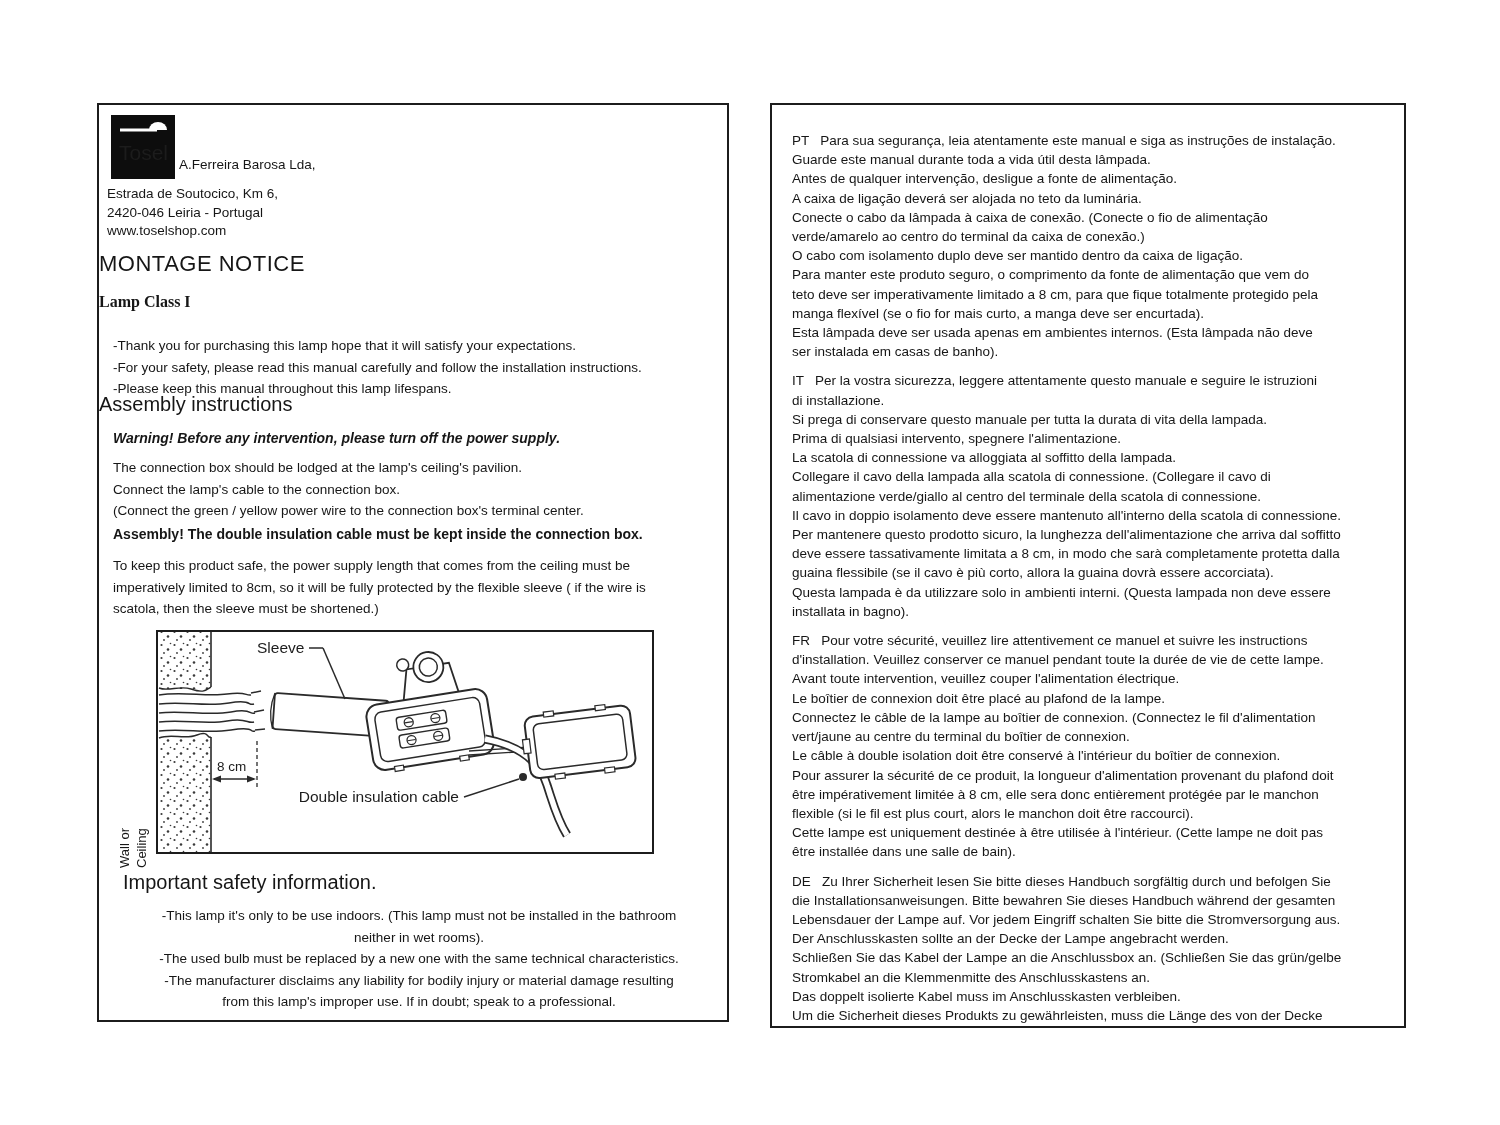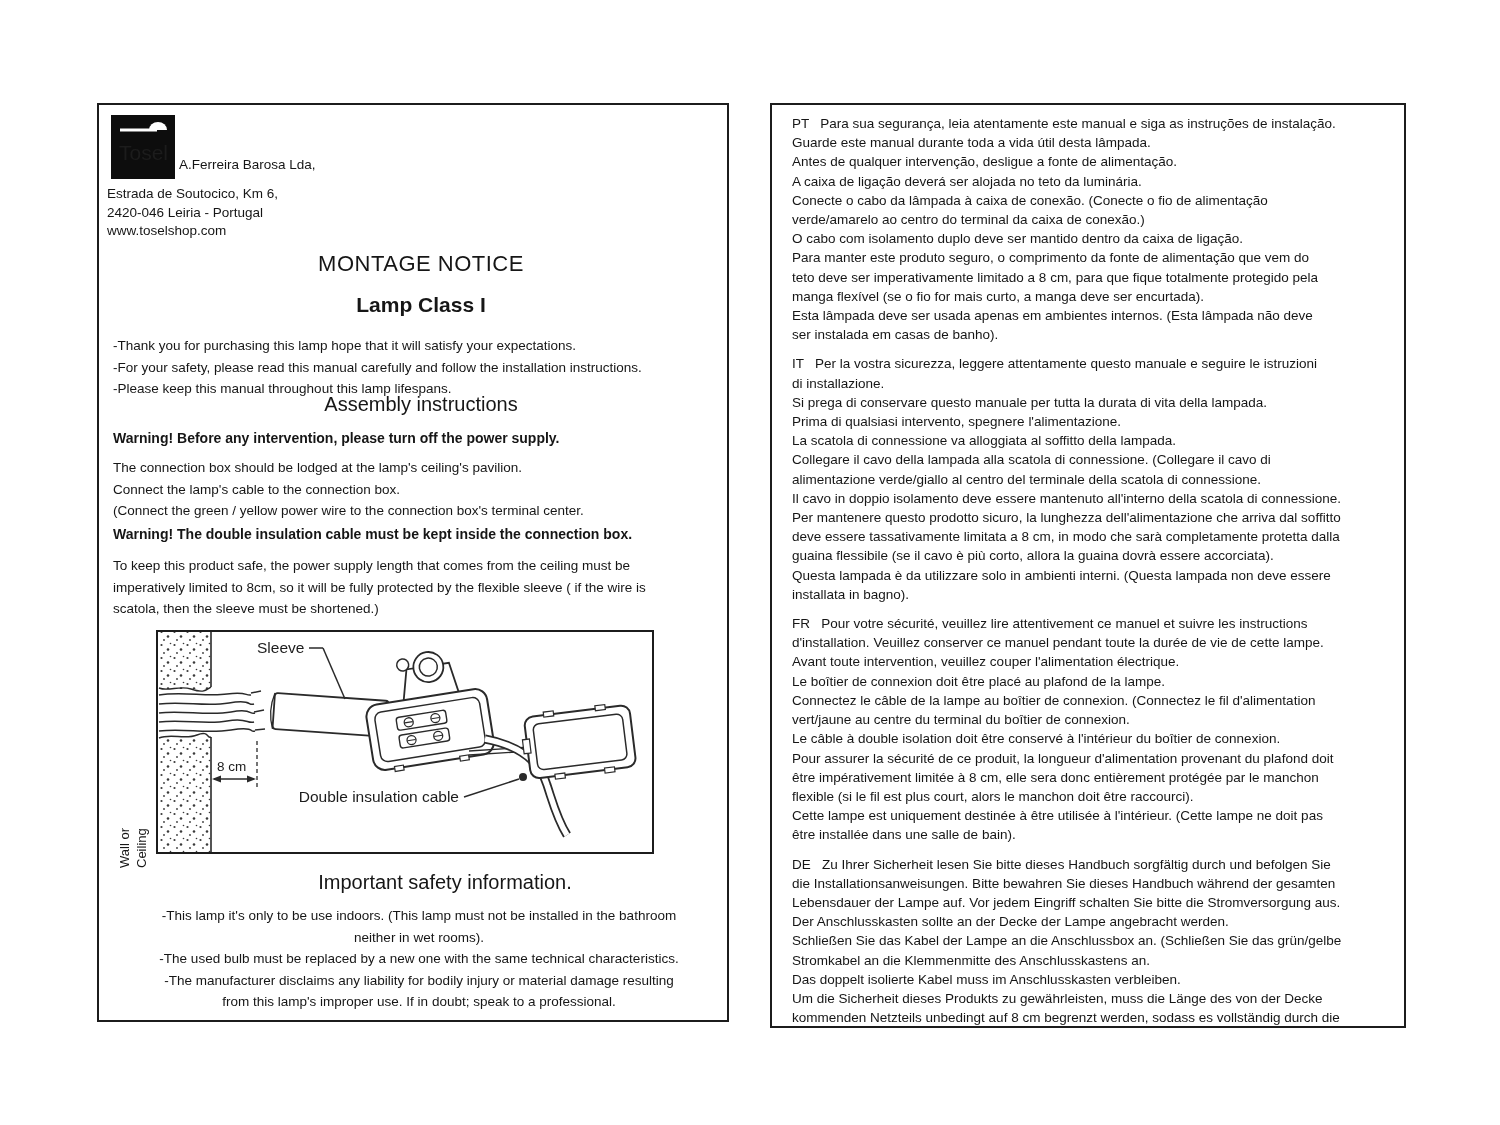--- a/index.html
+++ b/index.html
@@ -12,46 +12,46 @@
   .panel{
     position:absolute;background:#fff;border:2px solid #1c1c1c;box-sizing:border-box;
   }
   #left-panel{left:97px;top:103px;width:632px;height:919px;}
   #right-panel{left:770px;top:103px;width:636px;height:925px;overflow:hidden;}
 
   .abs{position:absolute;}
   .pre{white-space:pre-wrap;}
   .body-text{font-size:13.5px;line-height:21.5px;}
   .bold-line{font-size:14px;font-weight:bold;line-height:20px;}
-  .centered{left:8px;width:100%;text-align:center;}
+  .centered{left:0;width:100%;}
 
   #company-line{left:80px;top:52px;font-size:13.5px;}
   #address-block{left:8px;top:72px;font-size:13.5px;line-height:18.5px;margin-top:8px;}
   #doc-title{top:146px;font-size:22px;letter-spacing:0.5px;}
-  #doc-subtitle{top:188px;font-size:21px;font-weight:bold;}
+  #doc-subtitle{top:188px;font-size:16px;font-weight:bold;font-family:Liberation Serif, serif;}
   #intro-block{left:14px;top:230px;width:612px;}
   #assembly-heading{top:288px;font-size:20px;}
-  #warning1{left:14px;top:323px;width:612px;}
+  #warning1{left:14px;top:323px;width:612px;font-style:italic;}
   #connection-block{left:14px;top:352px;width:612px;}
   #warning2{left:14px;top:419px;width:612px;}
   #keepsafe-block{left:14px;top:450px;width:612px;}
   #diagram-svg{left:8px;top:524px;}
   #wall-label{
     left:-16px;top:692px;width:104px;height:38px;
     transform:rotate(-90deg);
     font-size:13px;line-height:17px;text-align:left;white-space:pre-line;
   }
   #safety-heading{top:766px;font-size:20px;margin-left:24px;}
   #safety-block{left:14px;top:800px;width:612px;text-align:center;}
 
   .lang-block{
     margin:0 8px 10px 20px;
     font-size:13.5px;line-height:19.2px;
   }
-  #right-inner{padding-top:9px;}
+  #right-inner{padding-top:26px;}
 
   svg text{font-family:"Liberation Sans","DejaVu Sans",sans-serif;fill:#1c1c1c;}
 </style>
 </head>
 <body>
 
 <div id="left-panel" class="panel">
 
   <svg class="abs" style="left:12px;top:10px;" width="64" height="64" viewBox="0 0 64 64">
     <rect x="0" y="0" width="64" height="64" fill="#0d0d0d"></rect>
@@ -71,21 +71,21 @@
   <div id="assembly-heading" class="abs centered">Assembly instructions</div>
 
   <div id="intro-block" class="abs pre body-text">-Thank you for purchasing this lamp hope that it will satisfy your expectations.
 -For your safety, please read this manual carefully and follow the installation instructions.
 -Please keep this manual throughout this lamp lifespans.</div>
 
   <div id="warning1" class="abs bold-line">Warning! Before any intervention, please turn off the power supply.</div>
   <div id="connection-block" class="abs pre body-text">The connection box should be lodged at the lamp's ceiling's pavilion.
 Connect the lamp's cable to the connection box.
 (Connect the green / yellow power wire to the connection box's terminal center.</div>
-  <div id="warning2" class="abs bold-line">Warning! The double insulation cable must be kept inside the connection box.</div>
+  <div id="warning2" class="abs bold-line">Assembly! The double insulation cable must be kept inside the connection box.</div>
   <div id="keepsafe-block" class="abs pre body-text">To keep this product safe, the power supply length that comes from the ceiling must be
 imperatively limited to 8cm, so it will be fully protected by the flexible sleeve ( if the wire is
 scatola, then the sleeve must be shortened.)</div>
 
   <svg id="diagram-svg" class="abs" width="560" height="228" viewBox="0 0 560 228">
     <defs>
       <pattern id="stip" width="13" height="13" patternUnits="userSpaceOnUse">
         <circle cx="2.5" cy="3" r="1.1" fill="#3a3a3a"></circle>
         <circle cx="9" cy="7.5" r="1.3" fill="#3a3a3a"></circle>
         <circle cx="5" cy="11" r="0.9" fill="#3a3a3a"></circle>

